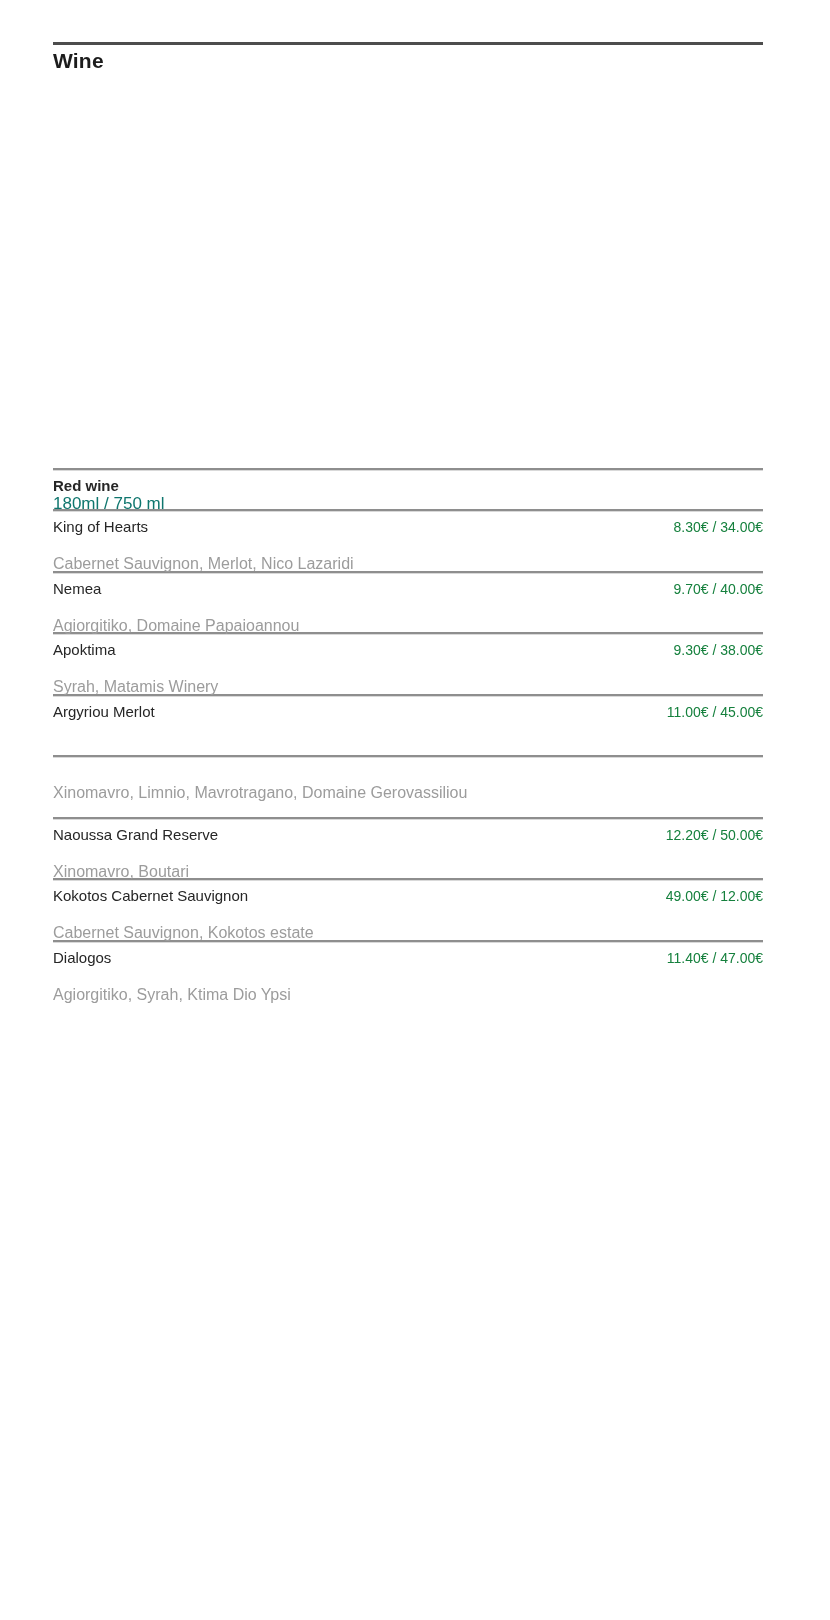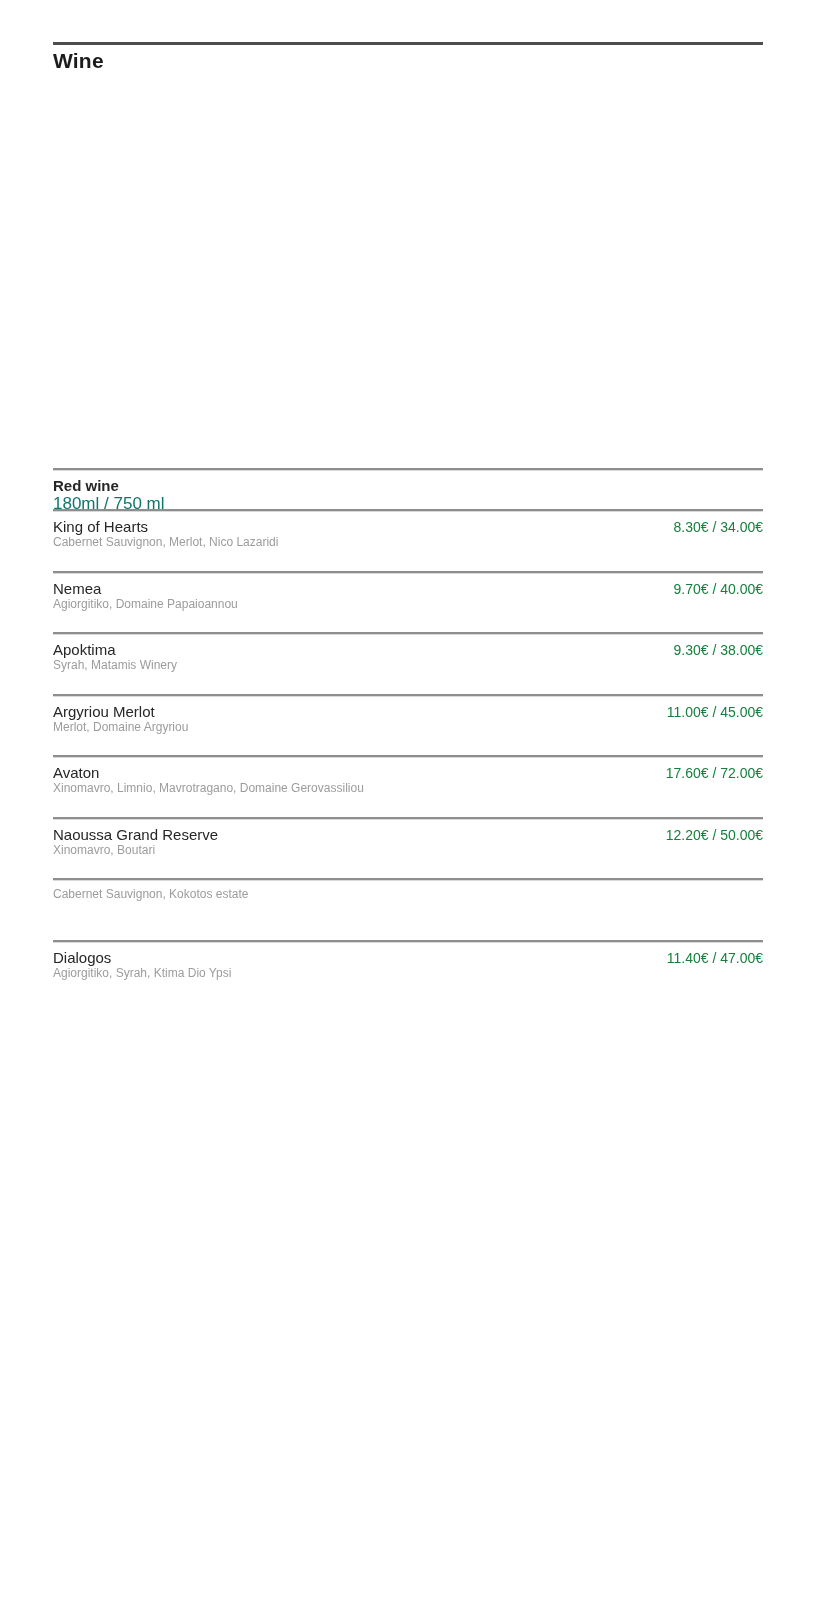--- a/index.html
+++ b/index.html
@@ -75,22 +75,22 @@
     font-size: 15px;
     font-weight: normal;
     color: #262626;
   }
   .item-price {
     font-size: 14px;
     color: #15803d;
     white-space: nowrap;
   }
   .item-desc {
-    margin-top: 0;
-    font-size: 12px;
+    margin-top: 20px;
+    font-size: 16px;
     color: #9c9c9c;
   }
 </style>
 </head>
 <body>
 
 <div class="page">
 
   <div class="top-rule"></div>
   <div class="page-title">Wine</div>
@@ -138,49 +138,48 @@
       </div>
     </div>
 
     <div class="row">
       <div class="sep"></div>
       <div class="row-content">
         <div class="row-main">
           <span class="item-name">Argyriou Merlot</span>
           <span class="item-price">11.00€ / 45.00€</span>
         </div>
-        <div class="item-desc">Merlot, Domaine Argyriou</div>
       </div>
     </div>
 
     <div class="row">
       <div class="sep"></div>
       <div class="row-content">
-        <div class="row-main">
-          <span class="item-name">Avaton</span>
-          <span class="item-price">17.60€ / 72.00€</span>
-        </div>
         <div class="item-desc">Xinomavro, Limnio, Mavrotragano, Domaine Gerovassiliou</div>
       </div>
     </div>
 
     <div class="row">
       <div class="sep"></div>
       <div class="row-content">
         <div class="row-main">
           <span class="item-name">Naoussa Grand Reserve</span>
           <span class="item-price">12.20€ / 50.00€</span>
         </div>
         <div class="item-desc">Xinomavro, Boutari</div>
       </div>
     </div>
 
     <div class="row">
       <div class="sep"></div>
       <div class="row-content">
+        <div class="row-main">
+          <span class="item-name">Kokotos Cabernet Sauvignon</span>
+          <span class="item-price">49.00€ / 12.00€</span>
+        </div>
         <div class="item-desc">Cabernet Sauvignon, Kokotos estate</div>
       </div>
     </div>
 
     <div class="row">
       <div class="sep"></div>
       <div class="row-content">
         <div class="row-main">
           <span class="item-name">Dialogos</span>
           <span class="item-price">11.40€ / 47.00€</span>

